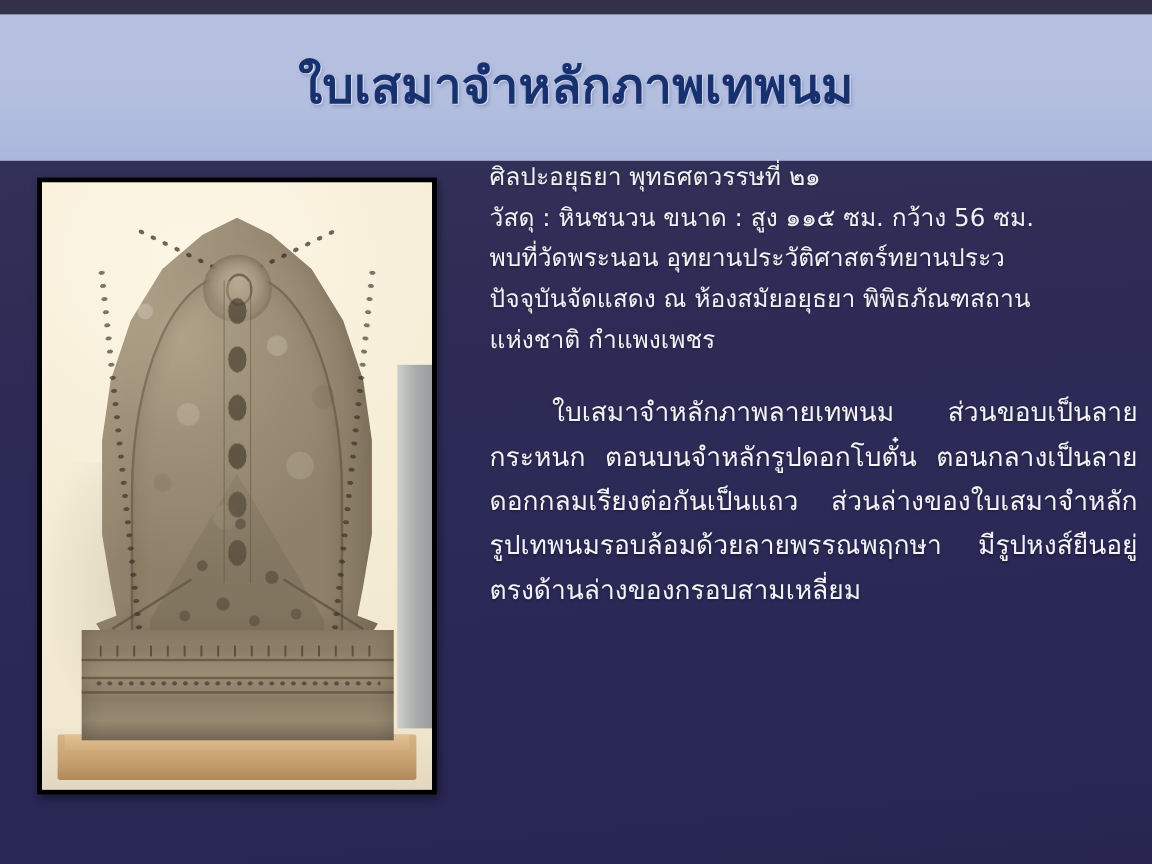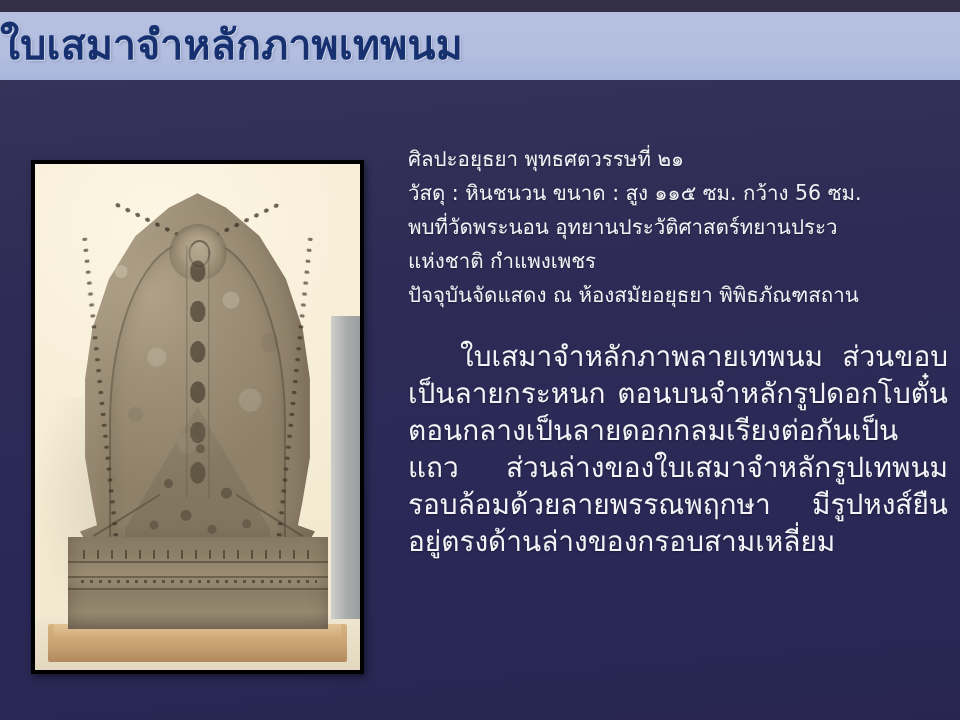--- a/index.html
+++ b/index.html
@@ -30,43 +30,43 @@
     left: 0; top: 0;
     width: 960px;
     height: 12px;
     background: #353049;
   }
 
   .header-band {
     position: absolute;
     left: 0; top: 12px;
     width: 960px;
-    height: 68px;
+    height: 122px;
     background: linear-gradient(180deg, #b6c1e1 0%, #b4bfe0 55%, #aab7dc 100%);
     display: flex;
     align-items: center;
-    justify-content: flex-start;
+    justify-content: center;
   }
 
   .slide-title {
     font-family: "DejaVu Sans", "Liberation Sans", sans-serif;
     font-size: 41px;
     font-weight: bold;
     color: #17306f;
     letter-spacing: 0.2px;
     line-height: 1.05;
     text-shadow: 1px 1px 0 rgba(255,255,255,0.55),
                  2px 2px 3px rgba(120,135,180,0.55);
     white-space: nowrap;
   }
 
   
   .content {
     position: absolute;
-    left: 0; top: 120px;
+    left: 0; top: 108px;
     width: 960px;
     height: 487px;
   }
 
   
   .photo-frame {
     position: absolute;
     left: 31px;
     top: 40px;
     width: 333px;
@@ -350,21 +350,21 @@
   .info-line {
     color: #f2f2f6;
     font-size: 20.5px;
     line-height: 34px;
     white-space: nowrap;
     text-shadow: 0 1px 2px rgba(0,0,0,0.35);
   }
 
   .desc-block p {
     color: #f4f4f8;
-    font-size: 28px;
+    font-size: 22px;
     line-height: 37px;
     text-align: justify;
     text-indent: 52px;
     text-shadow: 0 1px 2px rgba(0,0,0,0.35);
   }
 </style>
 </head>
 <body>
 
 <div class="slide">
@@ -423,22 +423,22 @@
 
       </div>
     </div>
 
     <div class="text-col">
 
       <div class="info-block">
         <div class="info-line">ศิลปะอยุธยา พุทธศตวรรษที่ ๒๑</div>
         <div class="info-line">วัสดุ : หินชนวน ขนาด : สูง ๑๑๕ ซม. กว้าง 56 ซม.</div>
         <div class="info-line">พบที่วัดพระนอน อุทยานประวัติศาสตร์ทยานประว</div>
+        <div class="info-line">ปัจจุบันจัดแสดง ณ ห้องสมัยอยุธยา พิพิธภัณฑสถาน</div>
         <div class="info-line">แห่งชาติ กำแพงเพชร</div>
-        <div class="info-line">ปัจจุบันจัดแสดง ณ ห้องสมัยอยุธยา พิพิธภัณฑสถาน</div>
       </div>
 
       <div class="desc-block">
         <p>ใบเสมาจำหลักภาพลายเทพนม  ส่วนขอบเป็นลายกระหนก  ตอนบนจำหลักรูปดอกโบตั๋น  ตอนกลางเป็นลายดอกกลมเรียงต่อกันเป็นแถว  ส่วนล่างของใบเสมาจำหลักรูปเทพนมรอบล้อมด้วยลายพรรณพฤกษา  มีรูปหงส์ยืนอยู่ตรงด้านล่างของกรอบสามเหลี่ยม</p>
       </div>
 
     </div>
 
   </div>
 </div>

